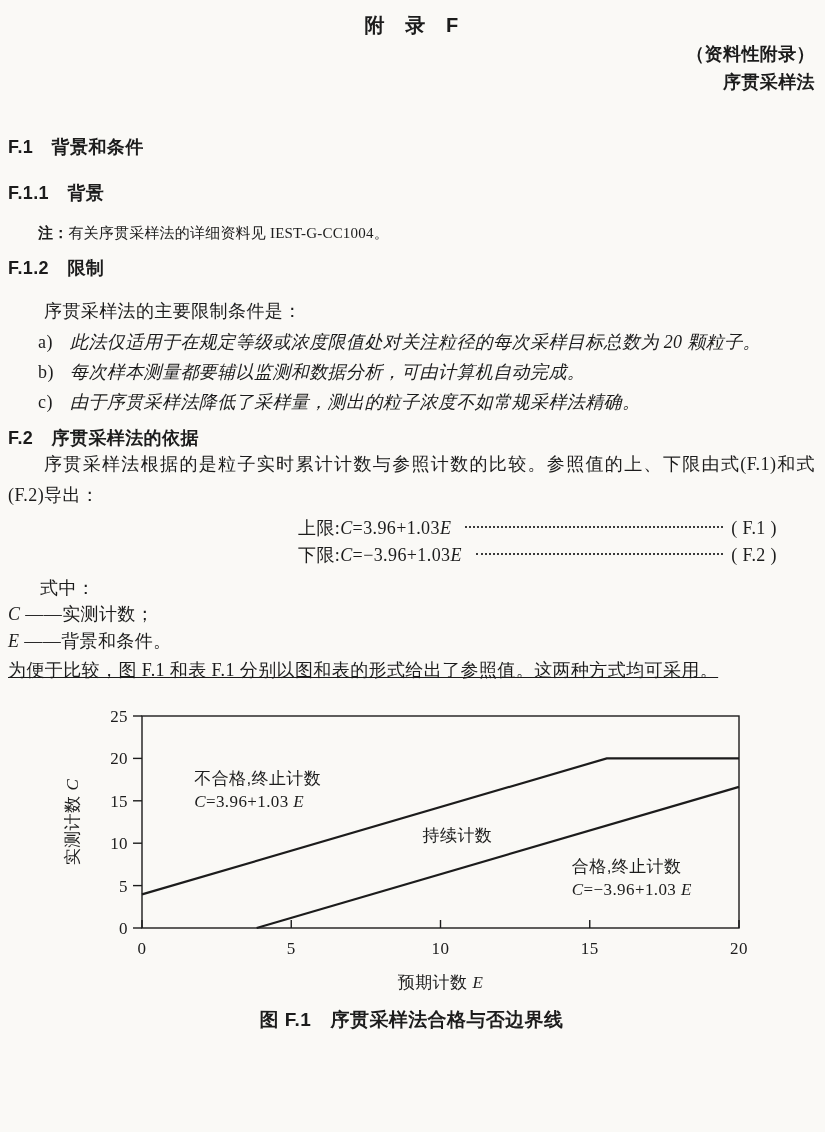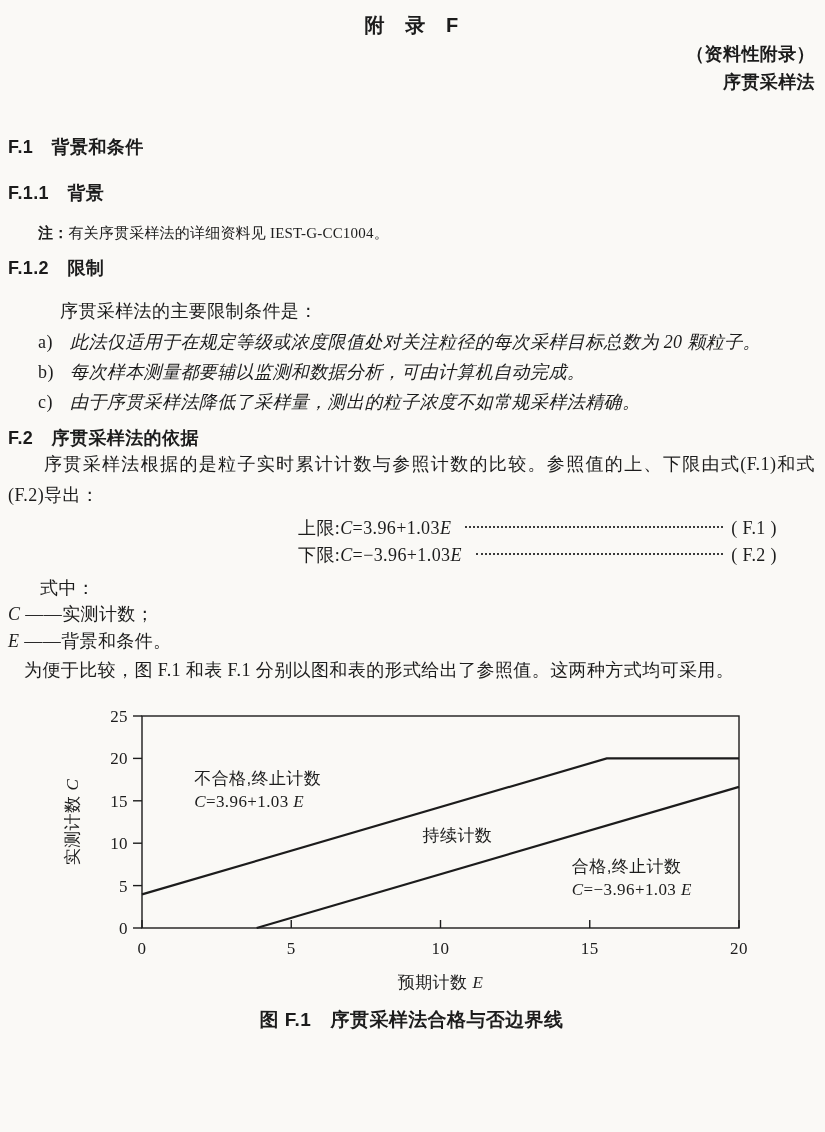--- a/index.html
+++ b/index.html
@@ -19,33 +19,33 @@
   .title-sub{font-family:"Liberation Sans","DejaVu Sans",sans-serif;font-weight:700;font-size:18px;text-align:right;}
   .heading{font-family:"Liberation Sans","DejaVu Sans",sans-serif;font-weight:700;font-size:18px;line-height:22px;}
   .h-f1{margin-top:40px;}
   .h-f11{margin-top:24px;}
   .h-f12{margin-top:12px;}
   .h-f2{margin-top:10px;}
   .para{line-height:29px;text-align:justify;margin-top:16px;}
   .indent{text-indent:2em;}
   .note{font-size:15px;letter-spacing:0.2px;line-height:24px;margin-top:17px;margin-left:30px;}
   .note b{font-family:"Liberation Sans","DejaVu Sans",sans-serif;}
-  .intro-line{margin-top:18px;line-height:28px;margin-left:52px;}
+  .intro-line{margin-top:18px;line-height:28px;margin-left:36px;}
   .list{margin-top:2px;}
   .list-item{display:flex;line-height:30px;margin-left:30px;}
   .list-item .marker{width:32px;flex:0 0 32px;}
   .list-item .txt{flex:1;font-style:italic;}
   .para-f2{line-height:31px;text-align:justify;}
   .equations{margin:4px 38px 0 290px;}
   .eq-row{display:flex;align-items:baseline;line-height:27px;white-space:nowrap;}
   .eq-leader{flex:1;border-bottom:2.6px dotted #3a3a3a;transform:translateY(-6px);margin:0 8px 0 14px;min-width:40px;}
   .var{font-style:italic;font-family:"Liberation Serif","DejaVu Serif",serif;}
   .where{margin-top:6px;margin-left:32px;line-height:26px;}
   .def-row{line-height:27px;}
-  .closing{margin-top:1px;margin-left:16px;line-height:28px;}
+  .closing{margin-top:1px;margin-left:0;line-height:28px;text-decoration:underline;}
   .figure{margin-top:16px;position:relative;}
   .figure svg{display:block;}
   .caption{font-family:"Liberation Sans","DejaVu Sans",sans-serif;font-weight:700;font-size:19px;text-align:center;margin-top:16px;line-height:24px;}
   svg text{fill:#1c1c1c;}
   .svg-tick{font-size:17px;font-family:"Liberation Serif","DejaVu Serif",serif;}
   .svg-cjk{font-size:17px;font-family:"Liberation Sans","DejaVu Sans",sans-serif;}
 </style>
 </head>
 <body>
 

